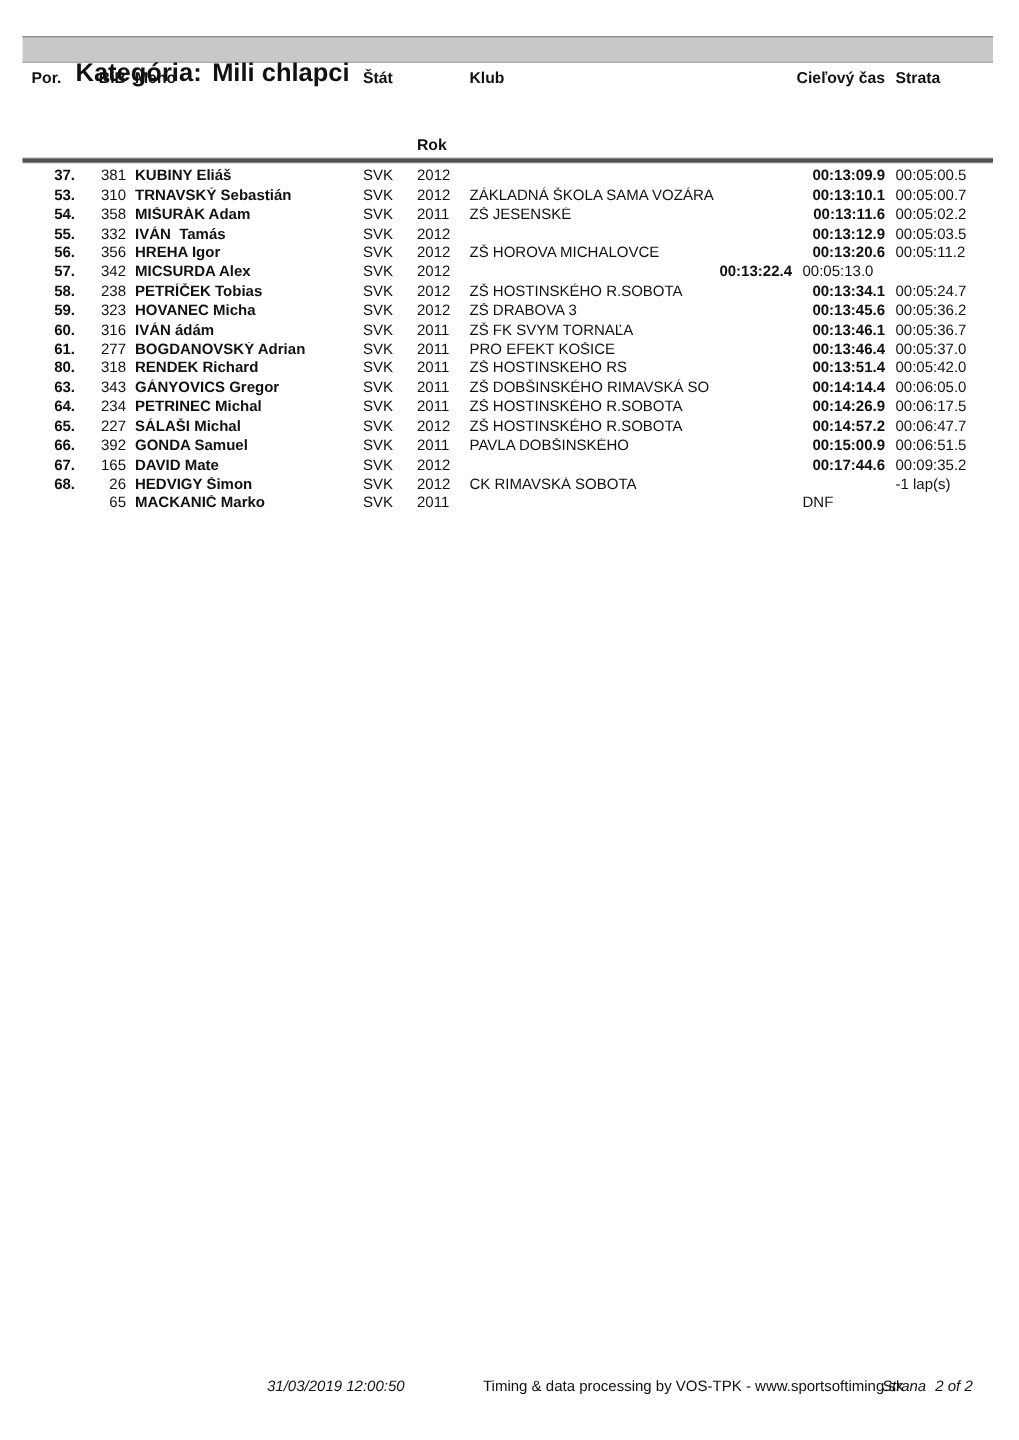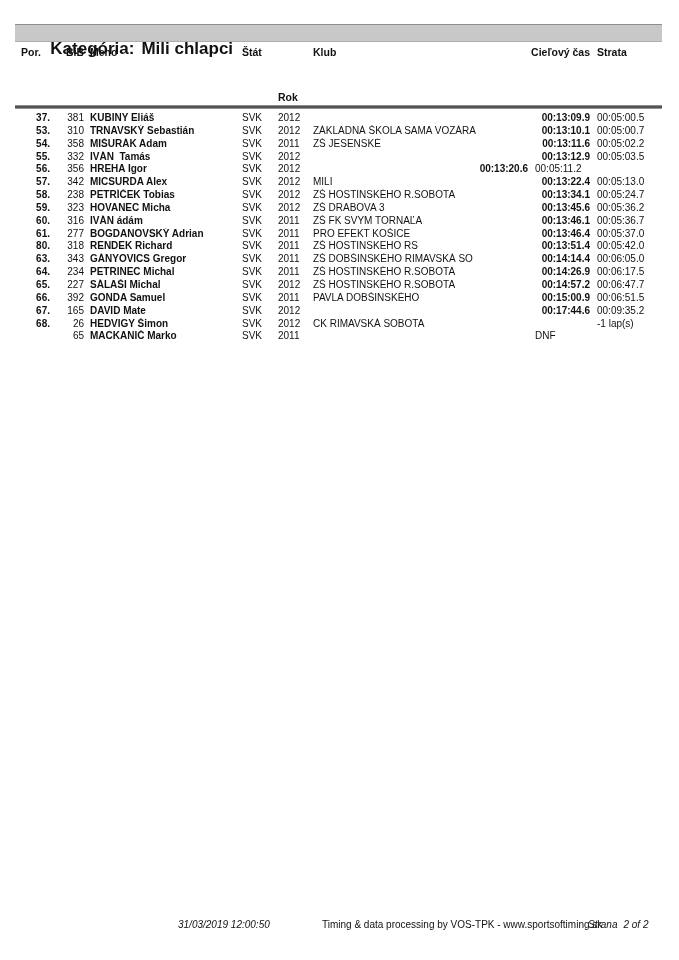--- a/index.html
+++ b/index.html
@@ -168,31 +168,31 @@
         <span class="c c-time">00:13:12.9</span>
         <span class="c c-gap">00:05:03.5</span>
       </div>
 
       <div class="grid-row row">
         <span class="c c-pos">56.</span>
         <span class="c c-bib">356</span>
         <span class="c c-name">HREHA Igor</span>
         <span class="c c-country">SVK</span>
         <span class="c c-year">2012</span>
+        <span class="c c-club">ZŠ HOROVA MICHALOVCE</span>
         <span class="c c-time">00:13:20.6</span>
         <span class="c c-gap">00:05:11.2</span>
       </div>
 
       <div class="grid-row row">
         <span class="c c-pos">57.</span>
         <span class="c c-bib">342</span>
         <span class="c c-name">MICSURDA Alex</span>
         <span class="c c-country">SVK</span>
         <span class="c c-year">2012</span>
-        <span class="c c-club">MILI</span>
         <span class="c c-time">00:13:22.4</span>
         <span class="c c-gap">00:05:13.0</span>
       </div>
 
       <div class="grid-row row">
         <span class="c c-pos">58.</span>
         <span class="c c-bib">238</span>
         <span class="c c-name">PETRÍČEK Tobias</span>
         <span class="c c-country">SVK</span>
         <span class="c c-year">2012</span>

